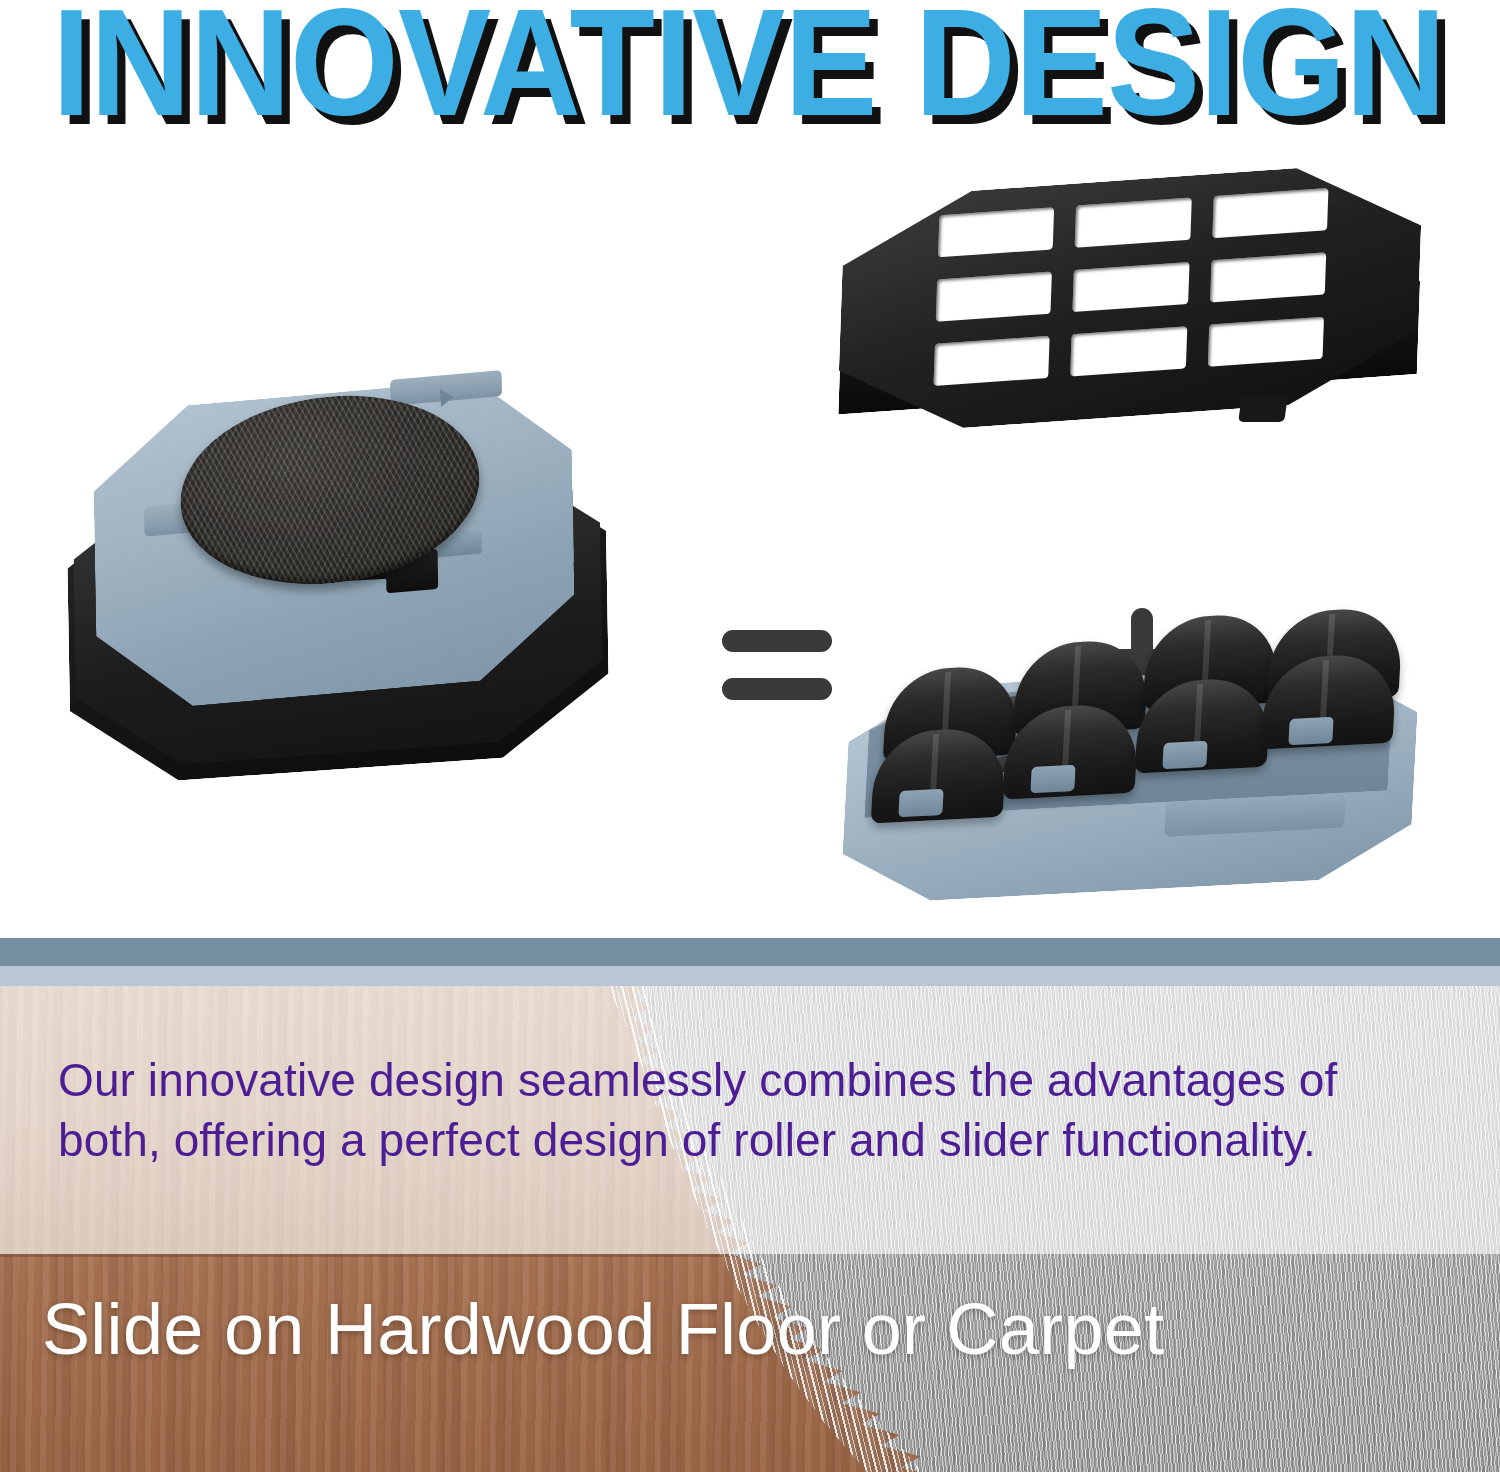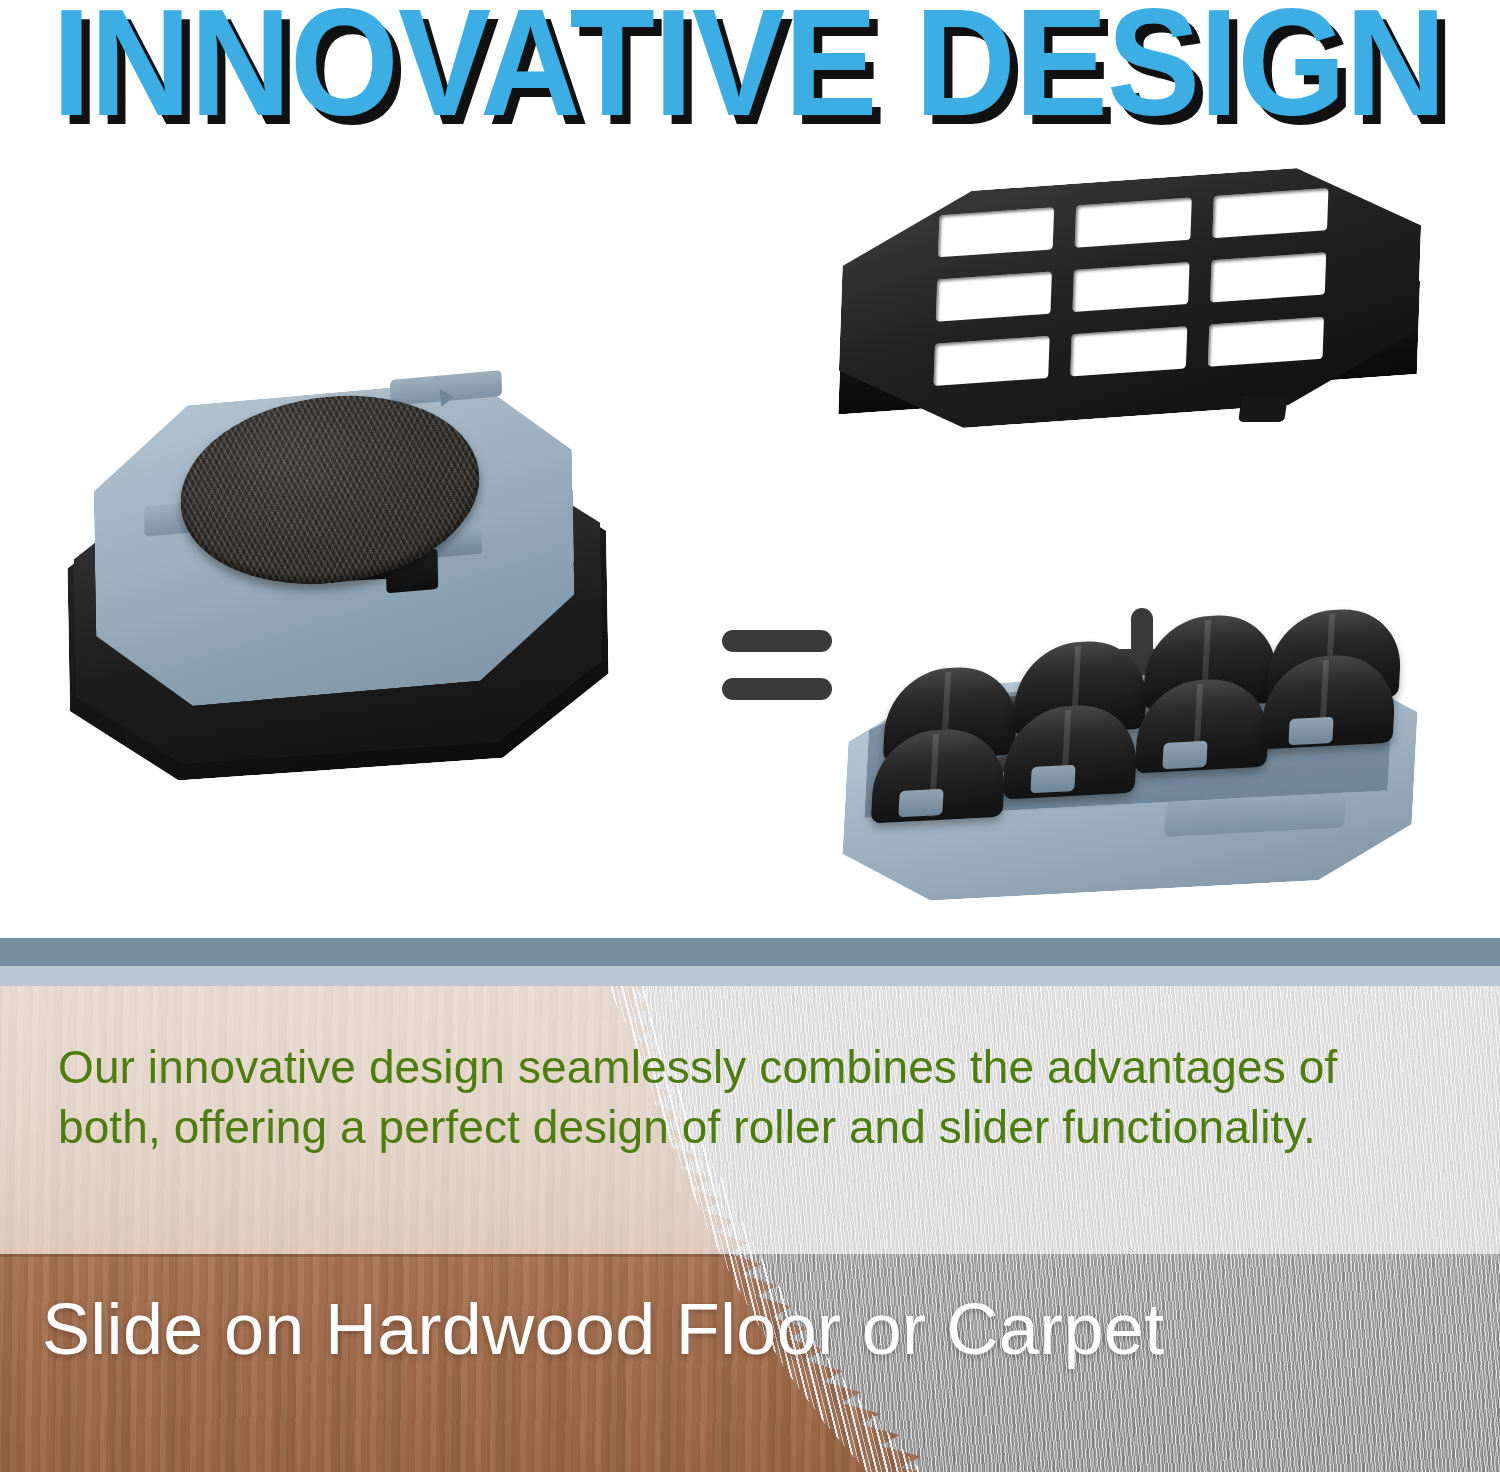--- a/index.html
+++ b/index.html
@@ -230,23 +230,23 @@
   }
 
   
   .copy{ position:absolute; left:58px; top:1024px; width:1400px; }
   .copy-head{
     font-family:"Liberation Sans Narrow","Liberation Sans",sans-serif;
     font-weight:bold; font-size:47px; line-height:56px; color:#141414;
     letter-spacing:-.2px; white-space:nowrap;
   }
   .copy-body{
-    margin-top:13px;
+    margin-top:26px;
     font-family:"Liberation Sans Narrow","Liberation Sans",sans-serif;
-    font-weight:normal; font-size:46px; line-height:60px; color:#4d7c0f;
+    font-weight:normal; font-size:46px; line-height:60px; color:#4c1d95;
     letter-spacing:.1px;
   }
   .copy-body span{ display:block; white-space:nowrap; }
 
   .caption{
     position:absolute; left:42px; top:1288px;
     font-family:"Liberation Sans Narrow","Liberation Sans",sans-serif;
     font-weight:normal; font-size:72px; line-height:82px; color:#ffffff;
     letter-spacing:.3px; white-space:nowrap;
     text-shadow:0 2px 6px rgba(0,0,0,.28);

